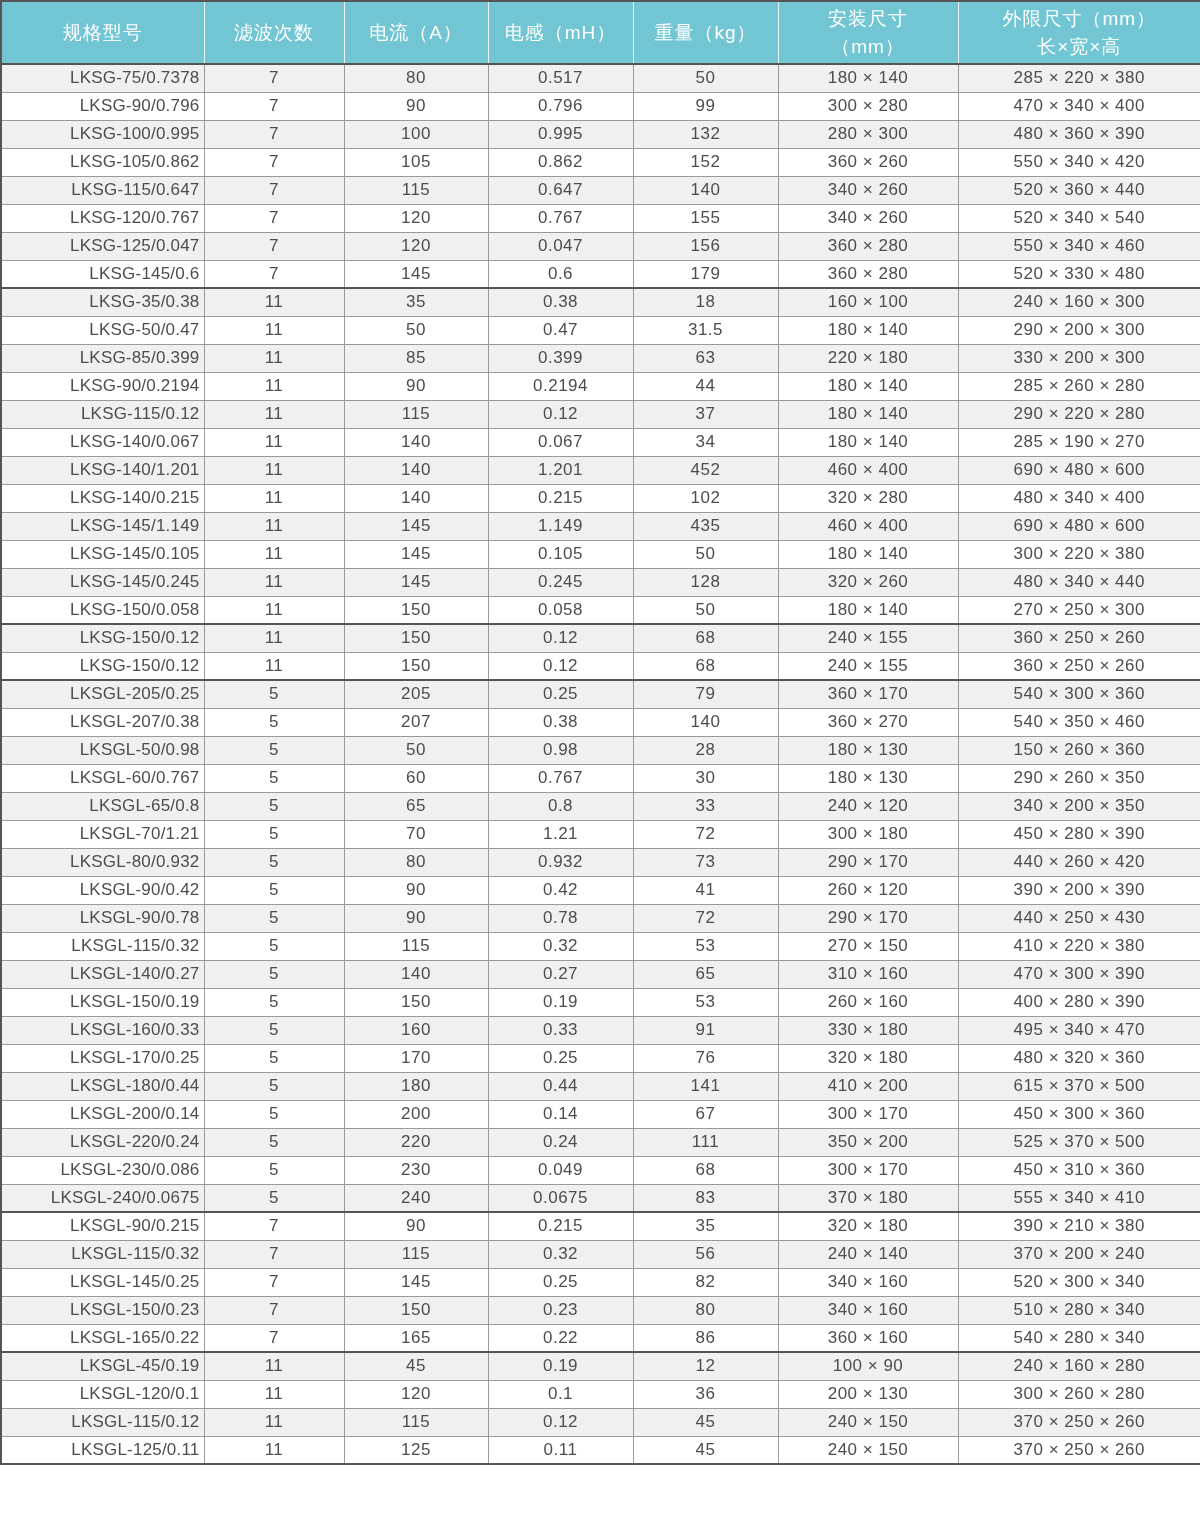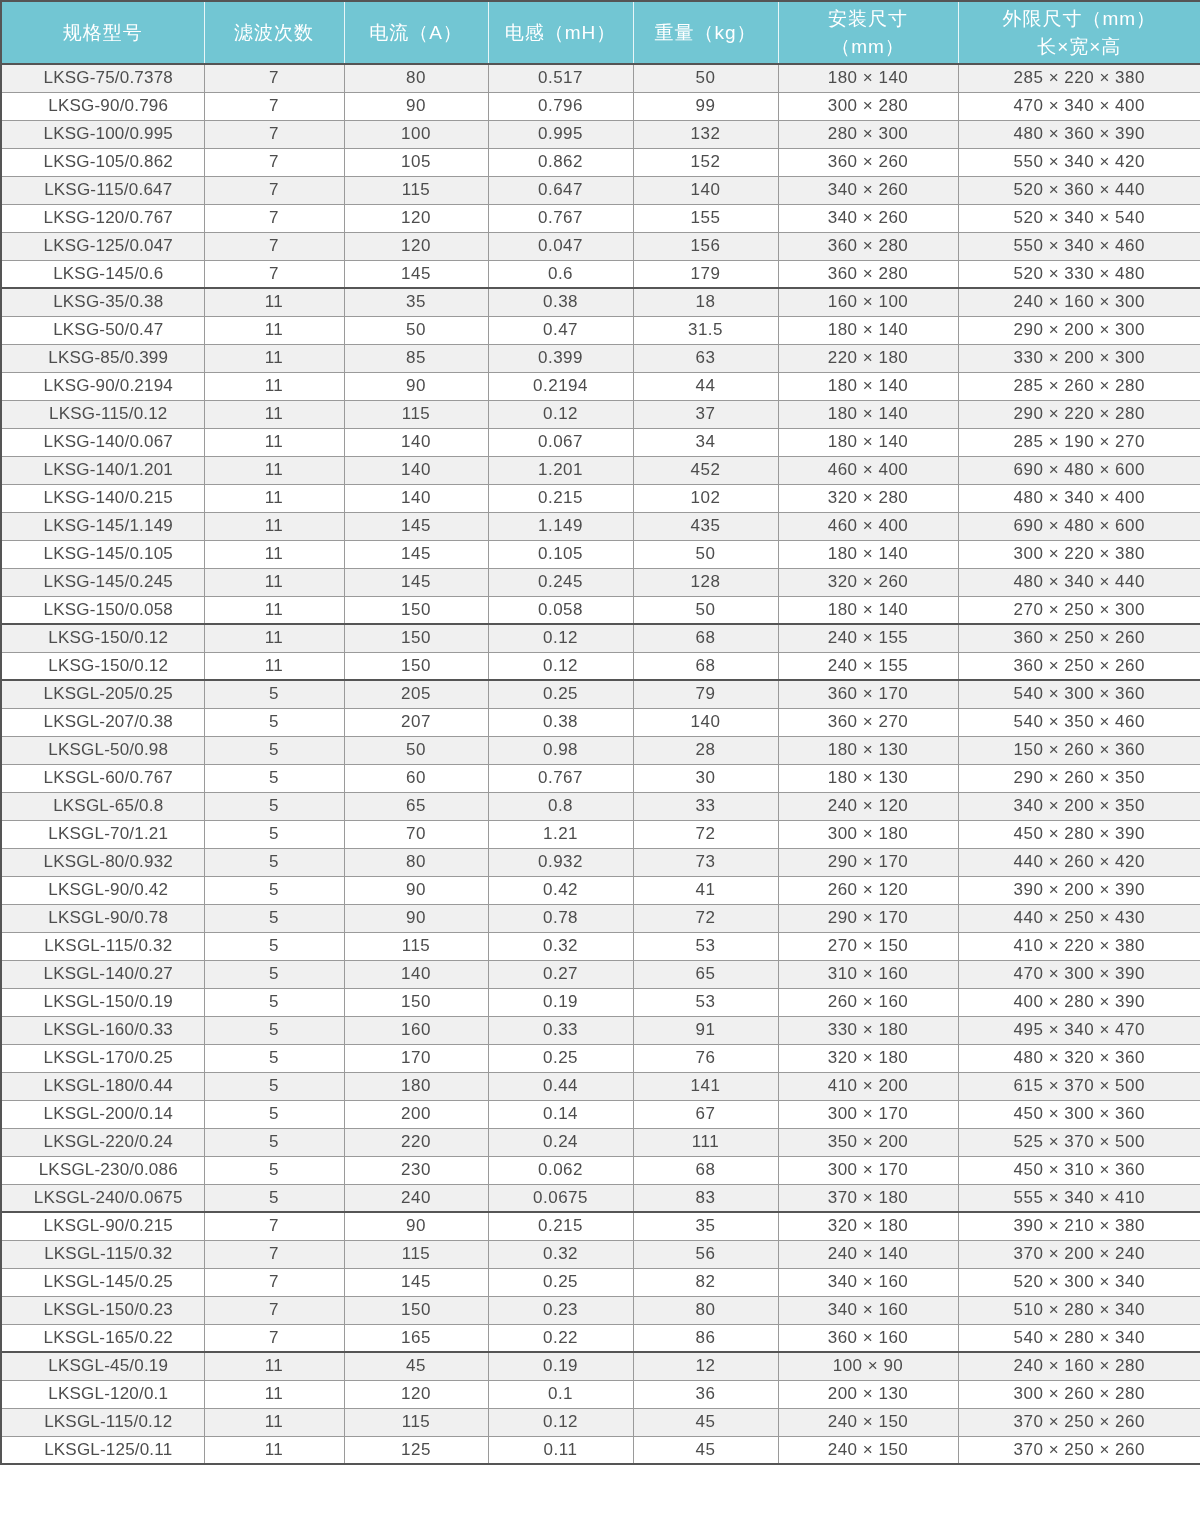--- a/index.html
+++ b/index.html
@@ -44,21 +44,21 @@
     font-size:17px;
     text-align:center;
     vertical-align:middle;
     border:1px solid var(--border);
     color:var(--text);
     letter-spacing:0.5px;
     white-space:nowrap;
     overflow:hidden;
   }
   td.model{
-    text-align:center;
+    text-align:right;
     padding-left:15px;
     letter-spacing:0.2px;
   }
   tbody tr:nth-child(odd){background:var(--stripe);}
   tbody tr:nth-child(even){background:#ffffff;}
   tbody tr.sec td{border-top:2px solid var(--thick);}
 </style>
 </head>
 <body>
 
@@ -448,21 +448,21 @@
         <td>220</td>
         <td>0.24</td>
         <td>111</td>
         <td>350 × 200</td>
         <td>525 × 370 × 500</td>
       </tr>
       <tr>
         <td class="model">LKSGL-230/0.086</td>
         <td>5</td>
         <td>230</td>
-        <td>0.062</td>
+        <td>0.049</td>
         <td>68</td>
         <td>300 × 170</td>
         <td>450 × 310 × 360</td>
       </tr>
       <tr>
         <td class="model">LKSGL-240/0.0675</td>
         <td>5</td>
         <td>240</td>
         <td>0.0675</td>
         <td>83</td>

